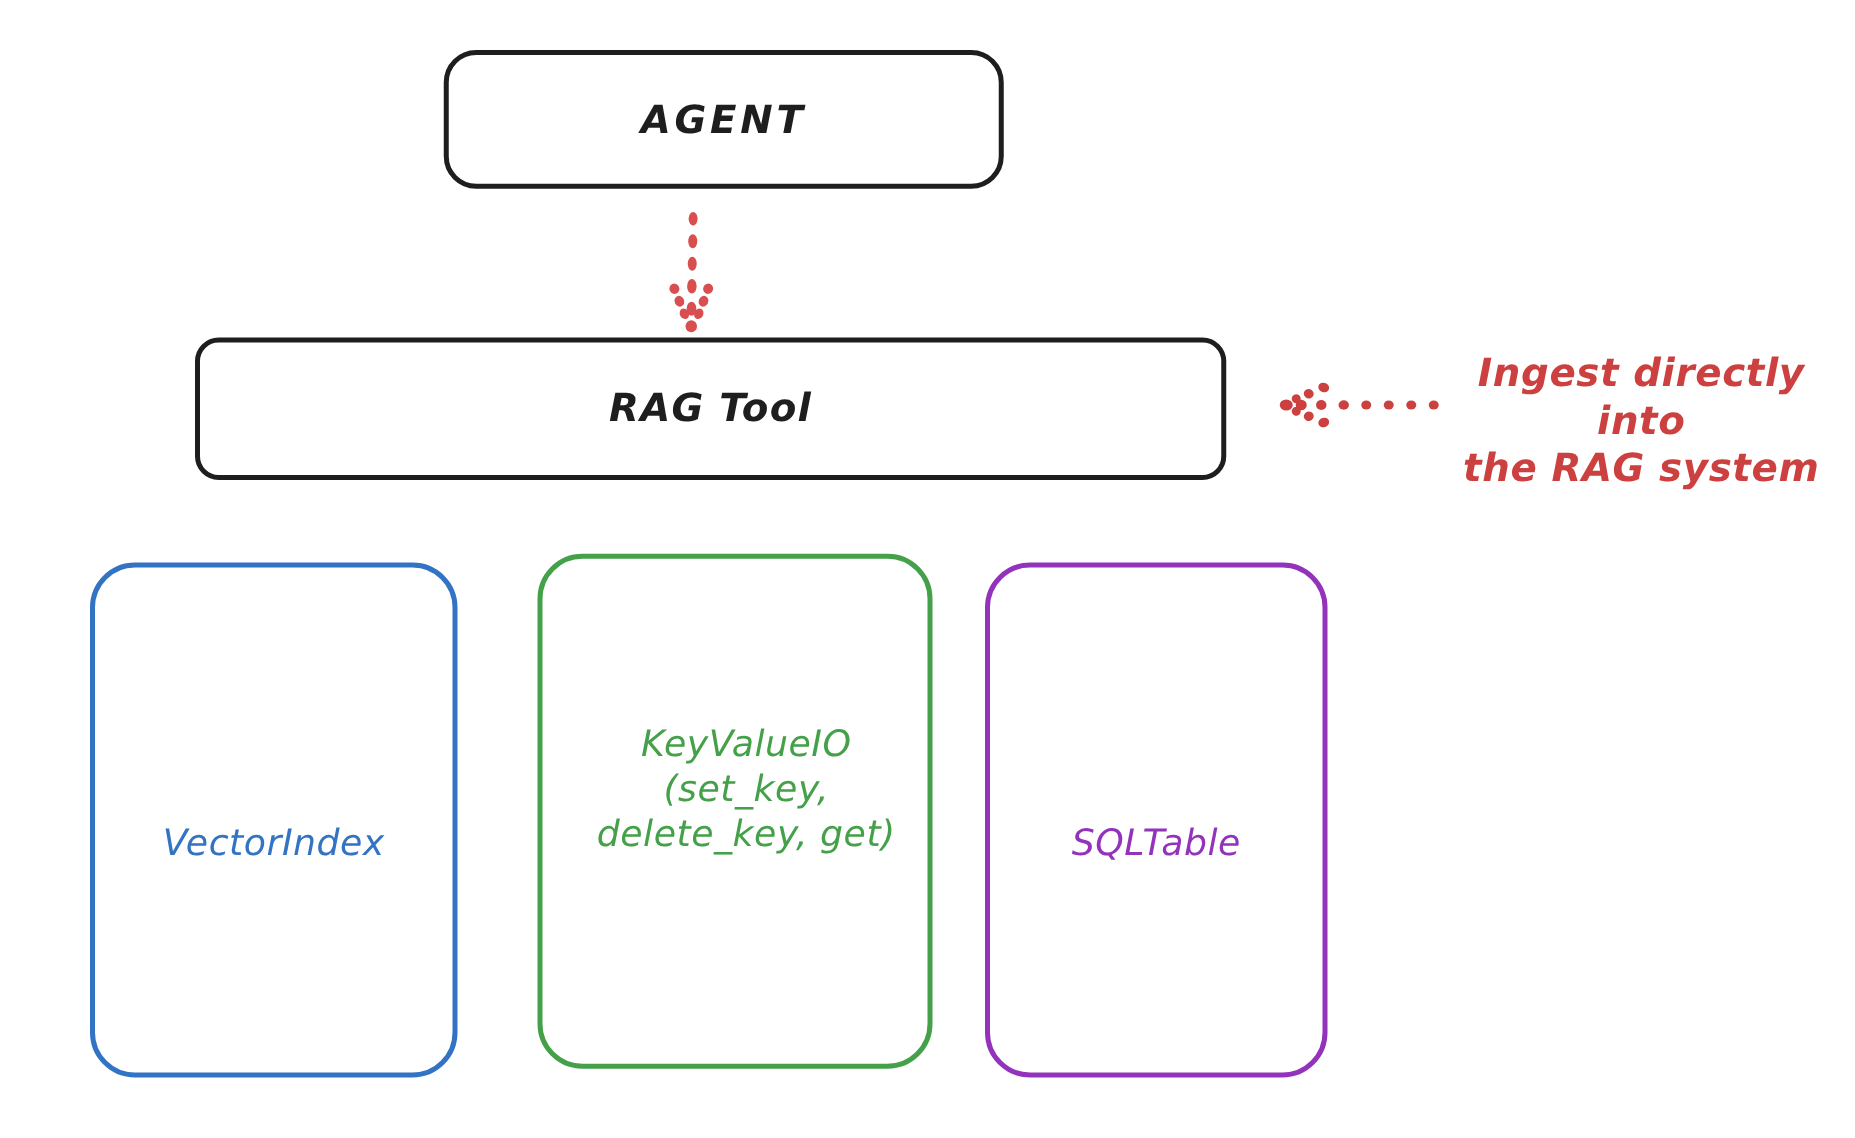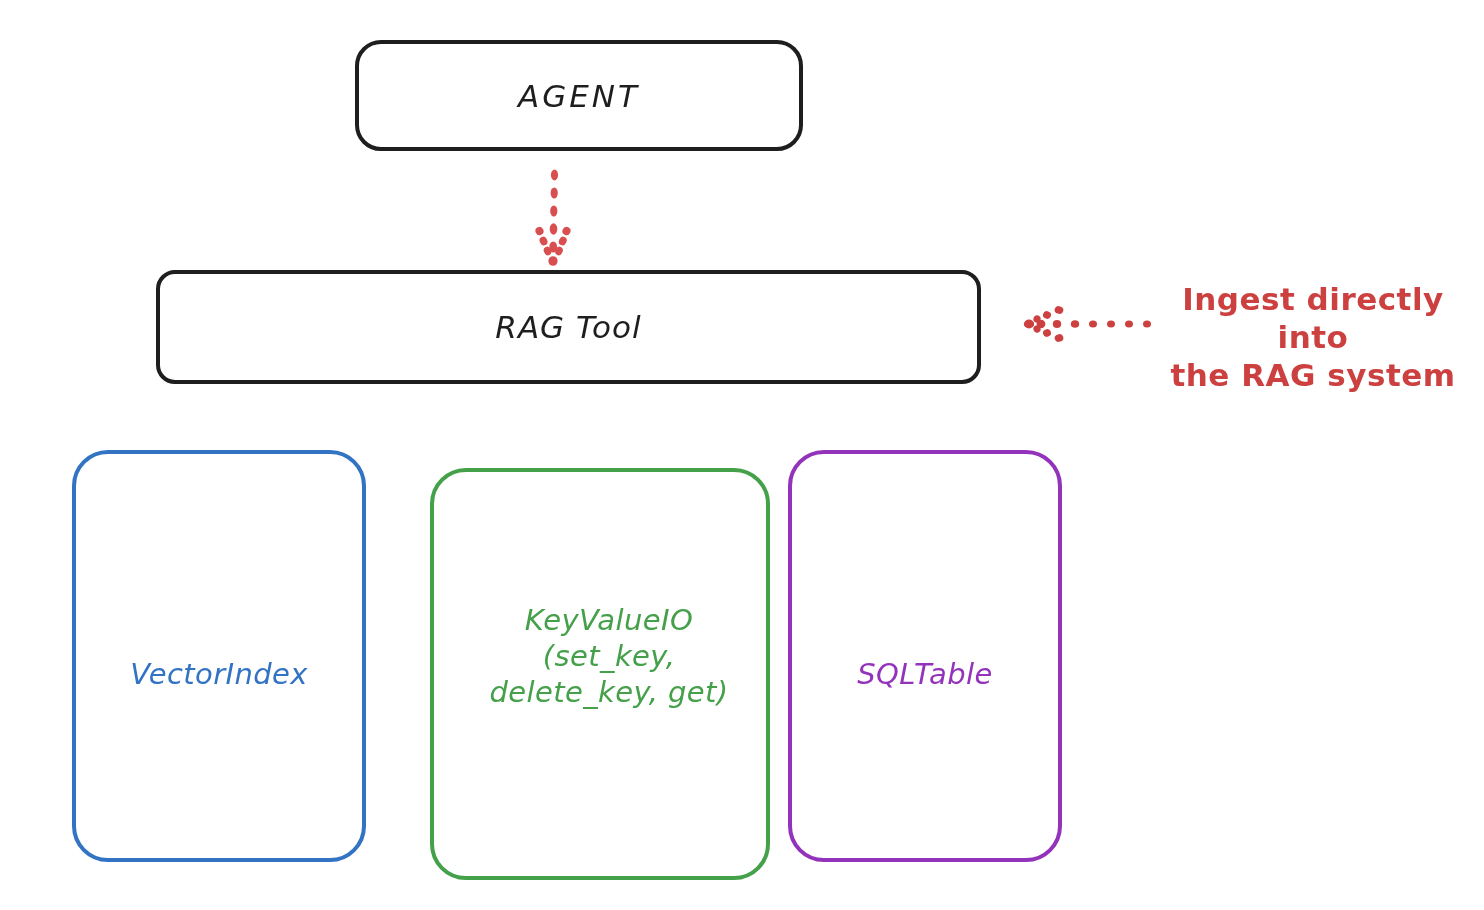--- a/index.html
+++ b/index.html
@@ -29,21 +29,21 @@
   }
 
   
   .node-black {
     border: 4px solid #1e1e1e;
     border-radius: 26px;
   }
   .label-black {
     color: #1e1e1e;
     font-style: italic;
-    font-weight: 400;
+    font-weight: 700;
     letter-spacing: 1.5px;
   }
 
   #agent-box { left: 355px; top: 40px; width: 448px; height: 111px; }
   #agent-label { font-size: 31px; letter-spacing: 3px; }
 
   #rag-box { left: 156px; top: 270px; width: 825px; height: 114px; border-radius: 19px; }
   #rag-label { font-size: 31px; letter-spacing: 1px; font-style: italic; }
 
   
@@ -59,21 +59,21 @@
     line-height: 36px;
     font-style: italic;
     letter-spacing: 0.4px;
     white-space: pre-line;
   }
   .card-gap { height: 36px; }
 
   #vector-box { left: 72px; top: 450px; width: 294px; height: 412px; border-color: #3273c4; }
   #vector-box .card-text { color: #3273c4; }
 
-  #keyvalue-box { left: 430px; top: 468px; width: 340px; height: 412px; border-color: #44a049; padding-left: 28px; }
+  #keyvalue-box { left: 430px; top: 443px; width: 316px; height: 412px; border-color: #44a049; padding-left: 28px; }
   #keyvalue-box .card-text { color: #44a049; }
 
   #relational-box { left: 788px; top: 450px; width: 274px; height: 412px; border-color: #9333bb; }
   #relational-box .card-text { color: #9333bb; }
 
   
   .connector {
     position: absolute;
   }
   #agent-to-rag { left: 505px; top: 165px; width: 100px; height: 105px; }
@@ -81,20 +81,21 @@
 
   
   #ingest-note {
     position: absolute;
     left: 1148px;
     top: 280px;
     width: 330px;
     color: #cc4040;
     font-size: 31px;
     line-height: 38px;
+    font-style: italic;
     font-weight: 600;
     letter-spacing: 0.5px;
     text-align: center;
     white-space: pre-line;
   }
 </style>
 </head>
 <body>
 
 <div id="canvas">

